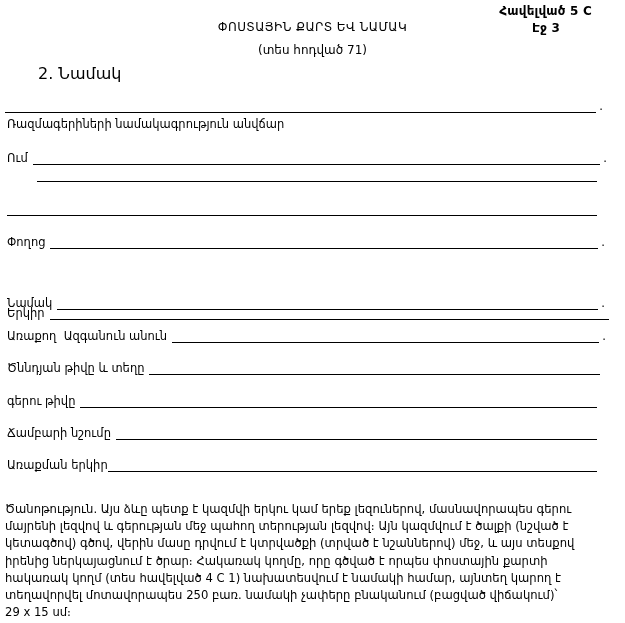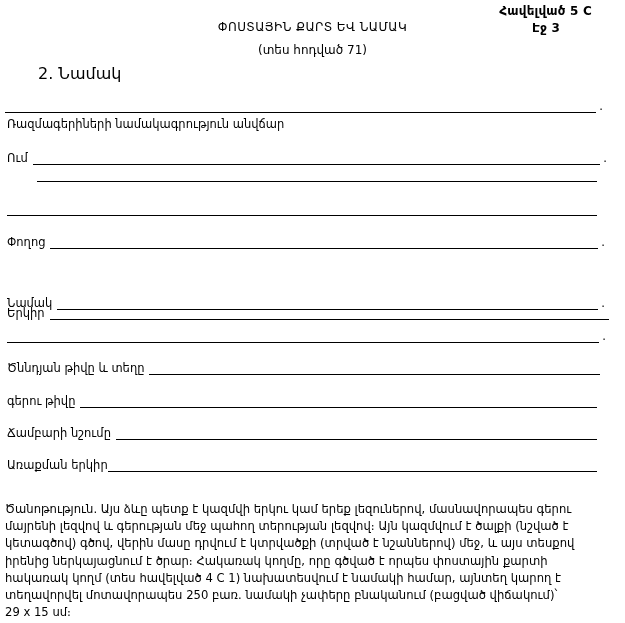--- a/index.html
+++ b/index.html
@@ -79,20 +79,21 @@
   <span class="line"></span>
 </div>
 
 <div class="row" style="top:295px;left:7px;right:20px;">
   <span class="label">Նամակ</span>
   <span class="line"></span>
   <span class="trail">.</span>
 </div>
 
 <div class="row" style="top:328px;left:7px;right:19px;">
+  <span class="label">Առաքող  Ազգանուն անուն</span>
   <span class="line"></span>
   <span class="trail">.</span>
 </div>
 
 <div class="row" style="top:360px;left:7px;right:25px;">
   <span class="label">Ծննդյան թիվը և տեղը</span>
   <span class="line"></span>
 </div>
 
 <div class="row" style="top:393px;left:7px;right:28px;">

